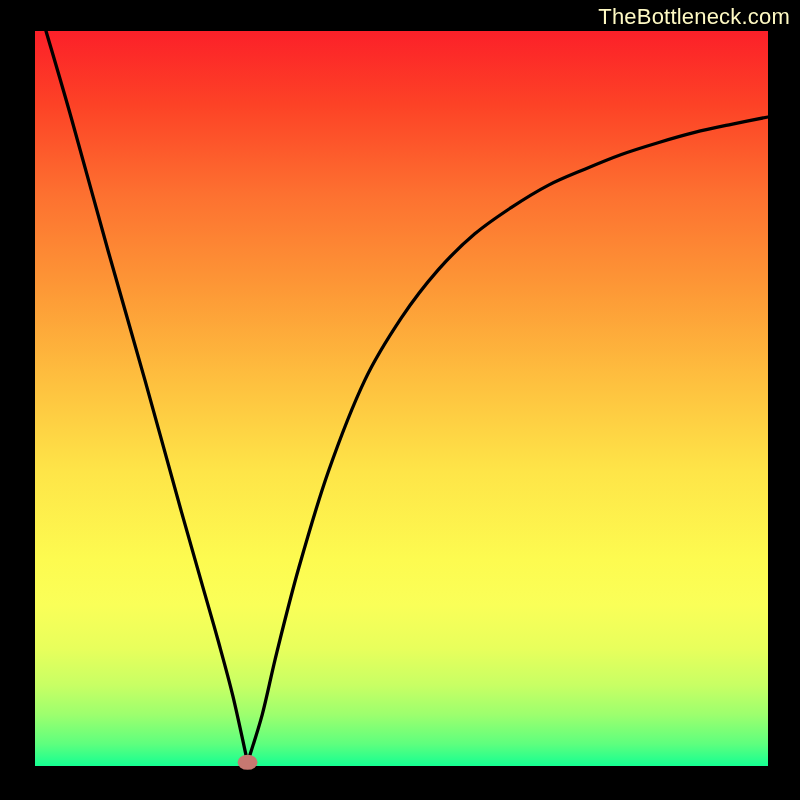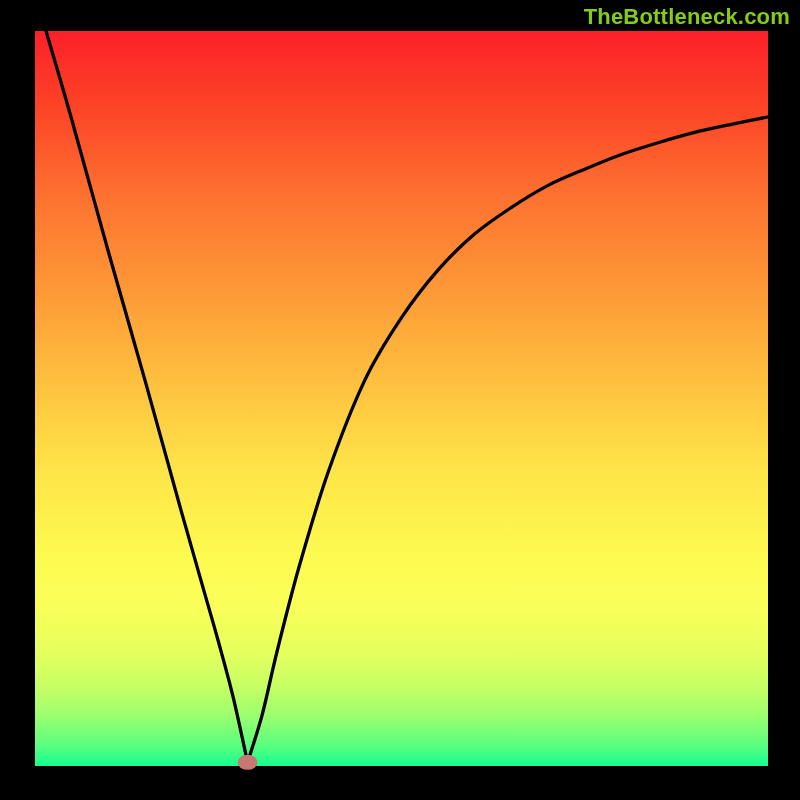--- a/index.html
+++ b/index.html
@@ -13,23 +13,23 @@
   }
   .frame {
     position: relative;
     width: 800px;
     height: 800px;
   }
   .watermark {
     position: absolute;
     top: 4px;
     right: 10px;
-    color: #84cc16;
+    color: #fef9c3;
     font-size: 22px;
-    font-weight: 700;
+    font-weight: 400;
     letter-spacing: 0.2px;
     z-index: 50;
   }
   .plot-area {
     position: absolute;
     left: 35px;
     top: 31px;
     width: 733px;
     height: 735px;
     background: linear-gradient(to bottom,

